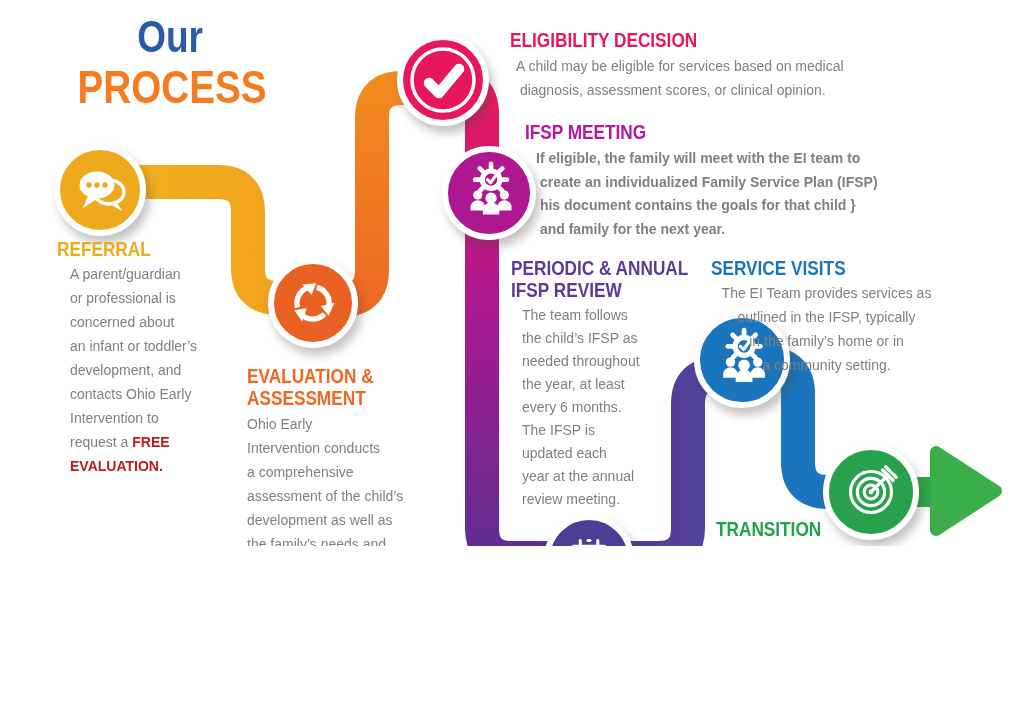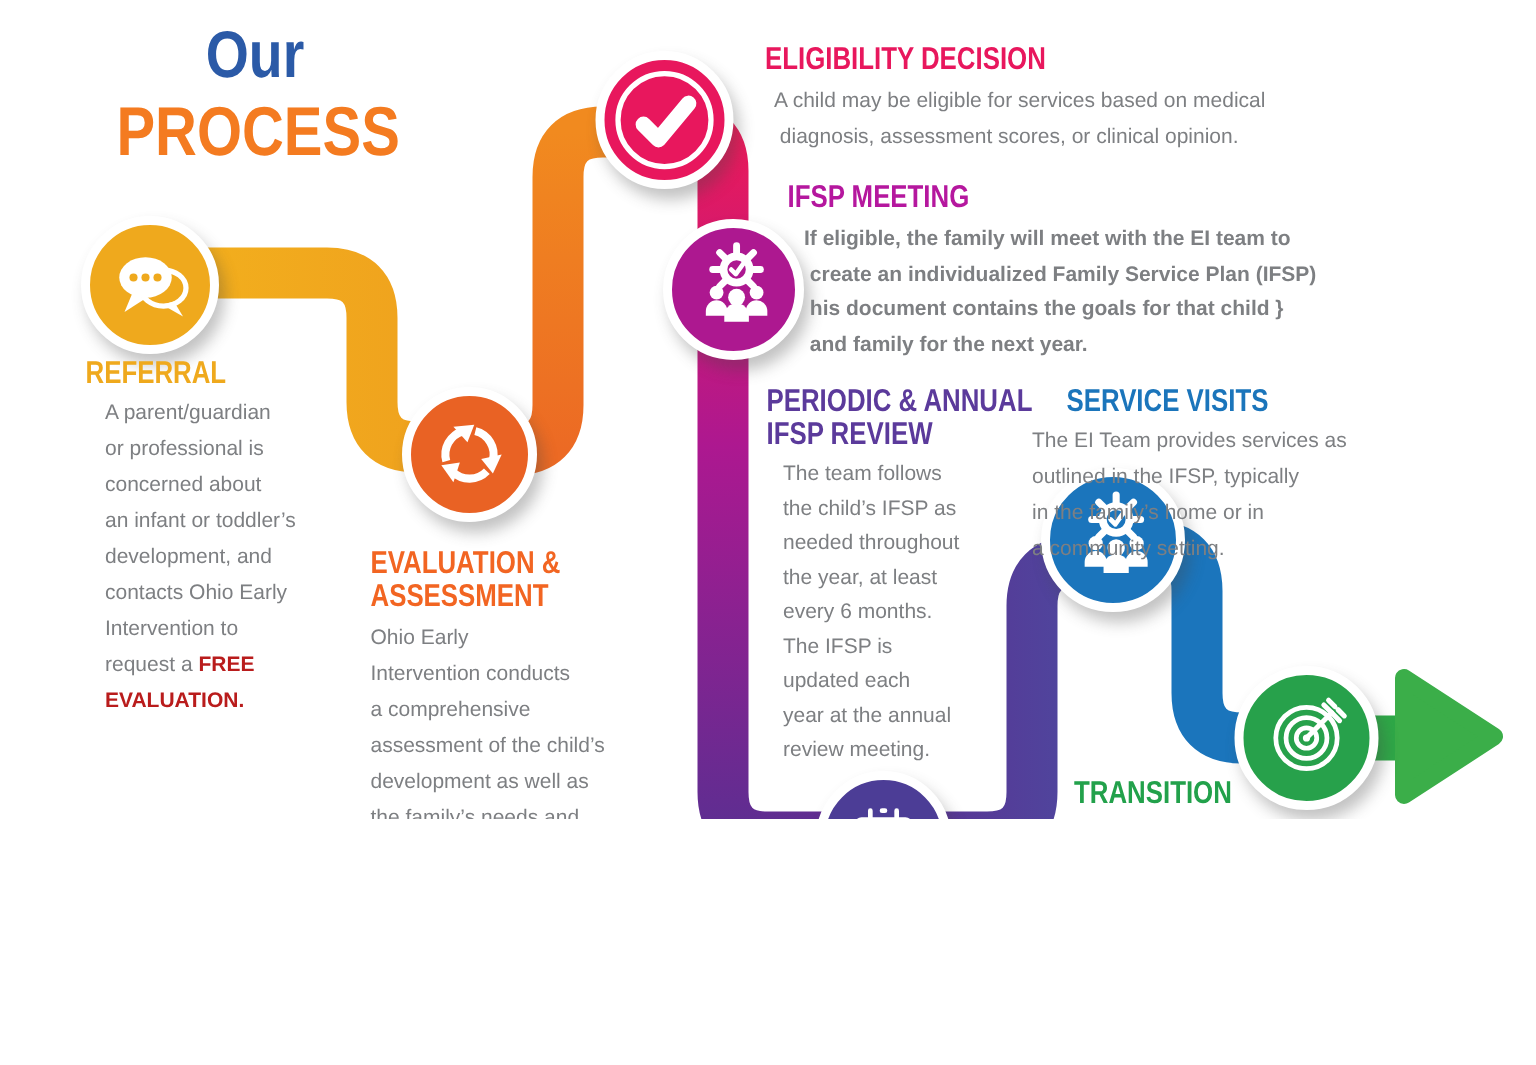--- a/index.html
+++ b/index.html
@@ -55,21 +55,21 @@
   .p-referral-b   { left:57px;  top:262px;margin-left:13px; }
   .p-eval-h       { left:247px; top:365px; }
   .p-eval-b       { left:247px; top:412px; }
   .p-elig-h       { left:510px; top:29px;  }
   .p-elig-b       { left:516px; top:54px;  }
   .p-ifspm-h      { left:525px; top:121px; }
   .p-ifspm-b      { left:536px; top:147px; line-height:23.5px;font-weight:bold; }
   .p-review-h     { left:511px; top:257px; }
   .p-review-b     { left:522px; top:304px; line-height:23px; }
   .p-service-h    { left:711px; top:257px; }
-  .p-service-b    { left:688px; top:281px; width:277px; text-align:left; }
+  .p-service-b    { left:688px; top:281px; width:277px; text-align:center; }
   .p-trans-h      { left:716px; top:518px; }
   .p-trans-b      { left:716px; top:542px; line-height:25px; }
 
   
   .swirl {
     position:absolute; left:26px; top:596px; width:102px; height:102px; border-radius:50%; z-index:3;
     background:conic-gradient(from 210deg,
       #2A63A9 0deg, #A83A60 45deg, #CE3C49 75deg, #E8842B 120deg, #F6C12E 170deg,
       #8CC63F 215deg, #2FA360 265deg, #1D9E9C 310deg, #2A63A9 360deg);
     display:flex; align-items:center; justify-content:center;

